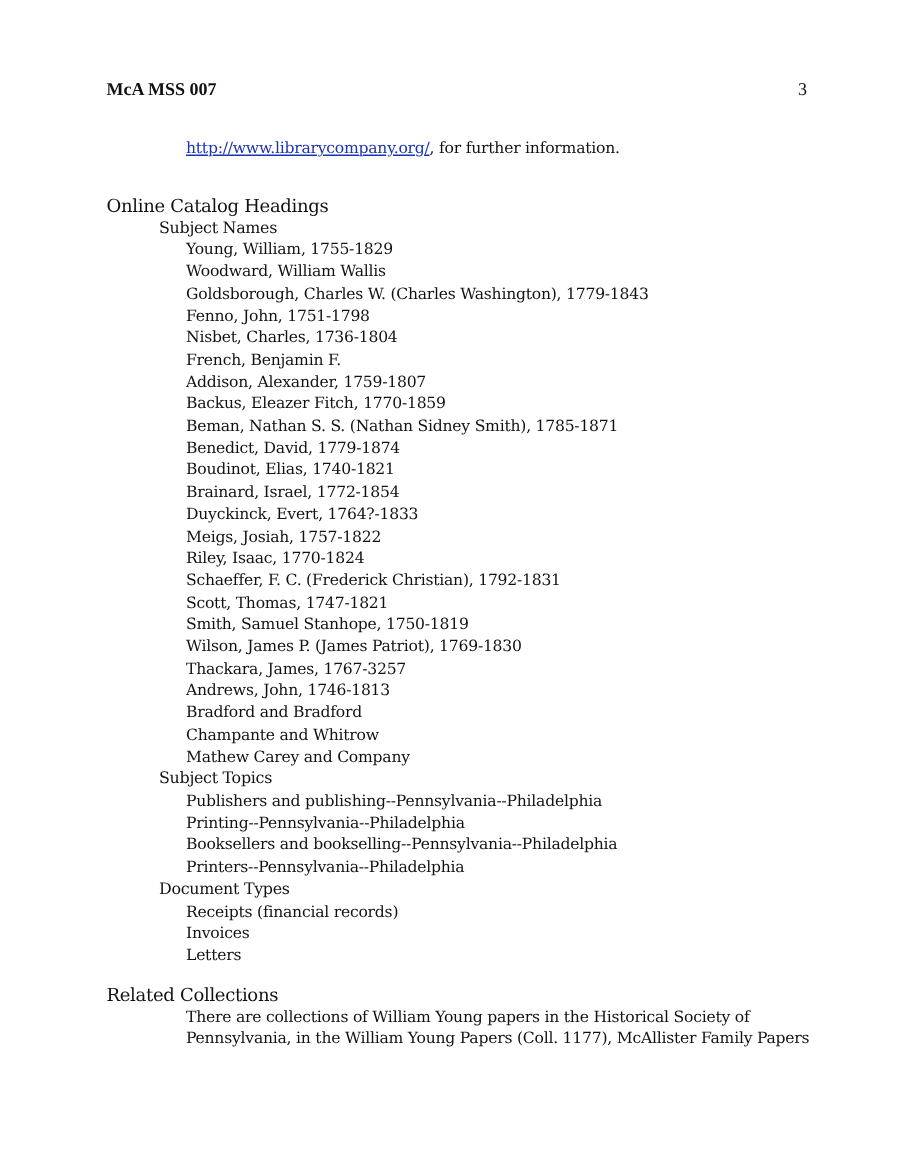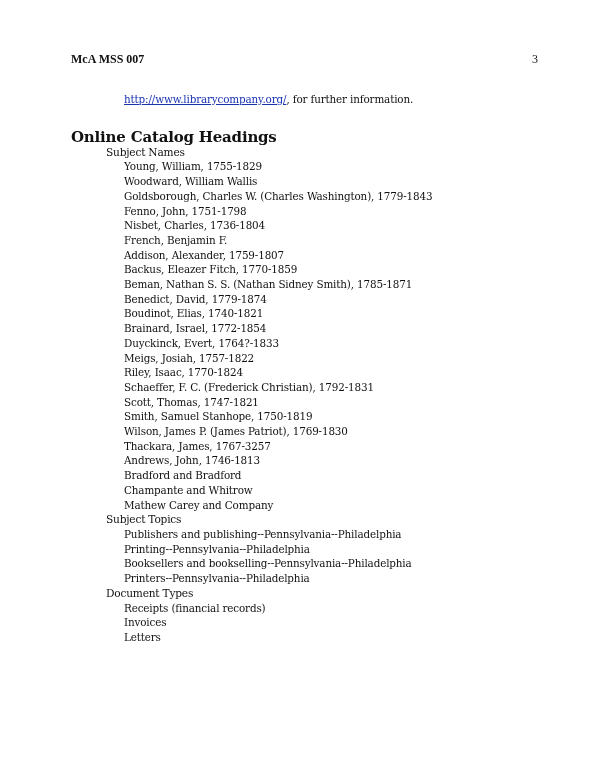--- a/index.html
+++ b/index.html
@@ -48,22 +48,22 @@
     }
     .intro a {
       color: #1a33b3;
     }
     .section {
       position: absolute;
       left: 71px;
       width: 500px;
     }
     .section-heading {
-      font-weight: bold;
-      font-size: 15px;
+      font-weight: normal;
+      font-size: 12px;
       line-height: 14.7px;
       letter-spacing: -0.2px;
     }
     .sub-heading {
       font-weight: normal;
       font-size: 10.6px;
       line-height: 14.7px;
       padding-left: 35px;
       letter-spacing: -0.2px;
     }
@@ -138,14 +138,21 @@
     <div>
       <div class="sub-heading">Document Types</div>
       <div id="document-types-list">
           <div class="entry">Receipts (financial records)</div>
           <div class="entry">Invoices</div>
           <div class="entry">Letters</div>
         </div>
     </div>
   </div>
 
+  <div class="section related body-text">
+    <div class="section-heading">Related Collections</div>
+    <div class="para">
+      <div>There are collections of William Young papers in the Historical Society of</div>
+      <div>Pennsylvania, in the William Young Papers (Coll. 1177), McAllister Family Papers</div>
+    </div>
+  </div>
 
 </div>
 
 </body></html>

